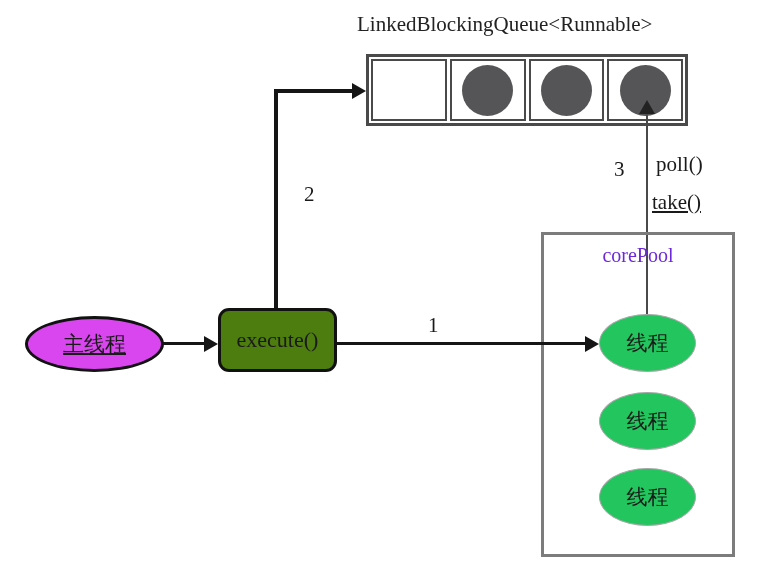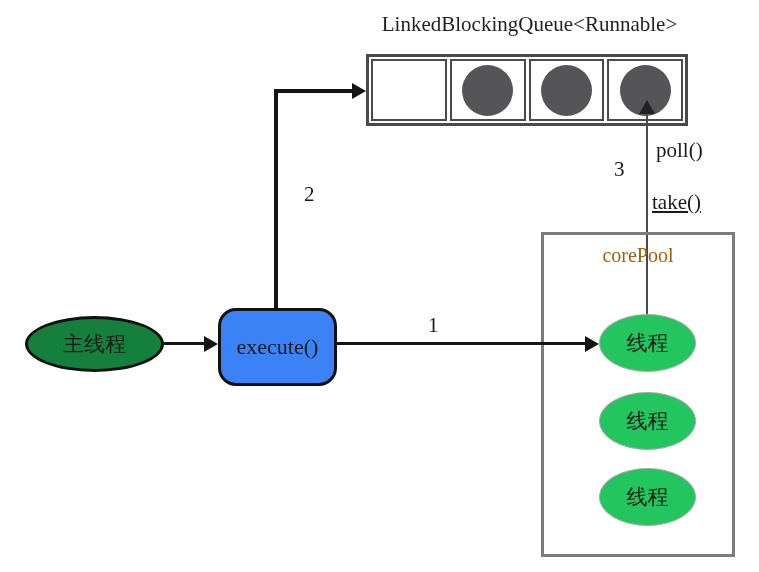--- a/index.html
+++ b/index.html
@@ -10,21 +10,20 @@
     background: #ffffff;
     font-family: "Liberation Serif", "DejaVu Serif", serif;
     color: #1a1a1a;
     overflow: hidden;
   }
   .abs { position: absolute; }
 
   
   #queue-title {
     left: 357px; top: 12px; width: 345px;
-    text-align: center;
     font-size: 21px;
     color: #222;
     white-space: nowrap;
   }
 
   
   #queue {
     left: 366px; top: 54px; width: 322px; height: 72px;
     box-sizing: border-box;
     border: 3px solid var(--queue-border, #4a4a4a);
@@ -81,57 +80,58 @@
 
   
   .num-label, .fn-label {
     font-size: 21px;
     color: #1a1a1a;
     white-space: nowrap;
   }
   #label-2 { left: 304px; top: 182px; }
   #label-1 { left: 428px; top: 313px; }
   #label-3 { left: 614px; top: 157px; }
-  #label-poll { left: 656px; top: 138px; }
+  #label-poll { left: 656px; top: 152px; }
   #label-take { left: 652px; top: 190px; text-decoration: underline; }
 
   
   #main-thread {
     left: 25px; top: 316px; width: 139px; height: 56px;
     box-sizing: border-box;
     border: 3px solid #111;
     border-radius: 50%;
     display: flex; align-items: center; justify-content: center;
     font-size: 21px;
-    background: #15803d;
+    background: #d946ef;
+    text-decoration: underline;
   }
 
   
   #execute-box {
-    left: 218px; top: 308px; width: 119px; height: 78px;
+    left: 218px; top: 308px; width: 119px; height: 64px;
     box-sizing: border-box;
     border: 3px solid #111;
-    border-radius: 18px;
+    border-radius: 11px;
     display: flex; align-items: center; justify-content: center;
     font-size: 22px;
-    background: #3b82f6;
+    background: #4d7c0f;
   }
 
   
   #core-pool {
     left: 541px; top: 232px; width: 194px; height: 325px;
     box-sizing: border-box;
     border: 3px solid var(--corepool-border, #7c7c7c);
     background: transparent;
   }
   #core-pool-label {
     left: 541px; top: 244px; width: 194px;
     text-align: center;
     font-size: 20px;
-    color: #a16207;
+    color: #6d28d9;
   }
   .thread-ellipse {
     left: 599px; width: 97px; height: 58px;
     box-sizing: border-box;
     border: 1.5px solid var(--thread-border, #a8a8a8);
     border-radius: 50%;
     display: flex; align-items: center; justify-content: center;
     font-size: 21px;
     background: #22c55e;
   }

